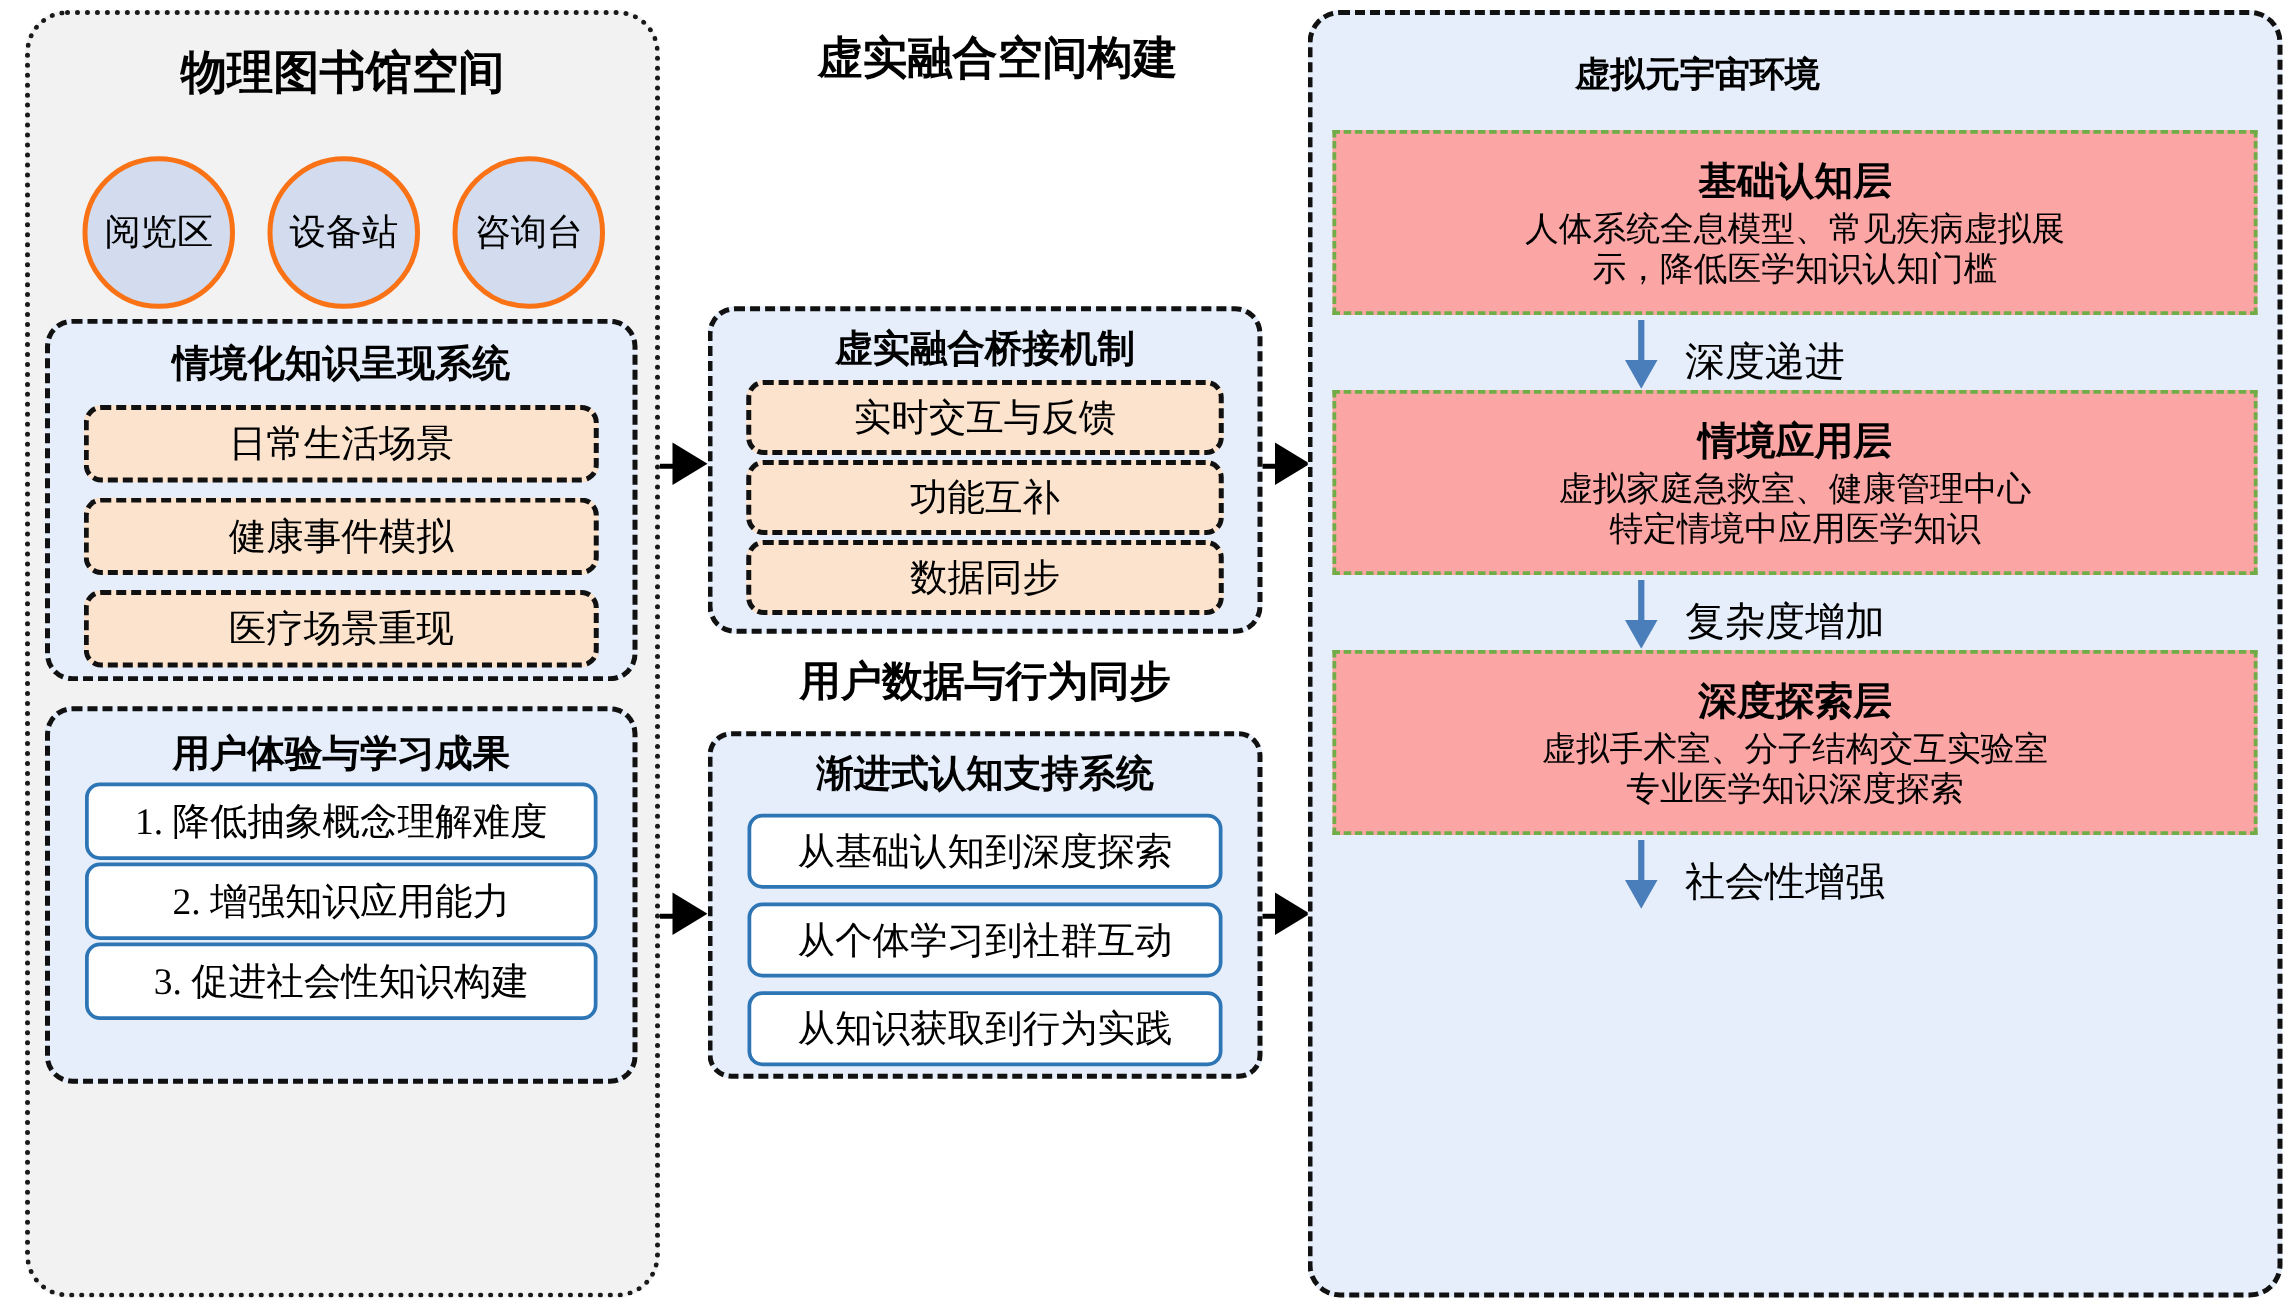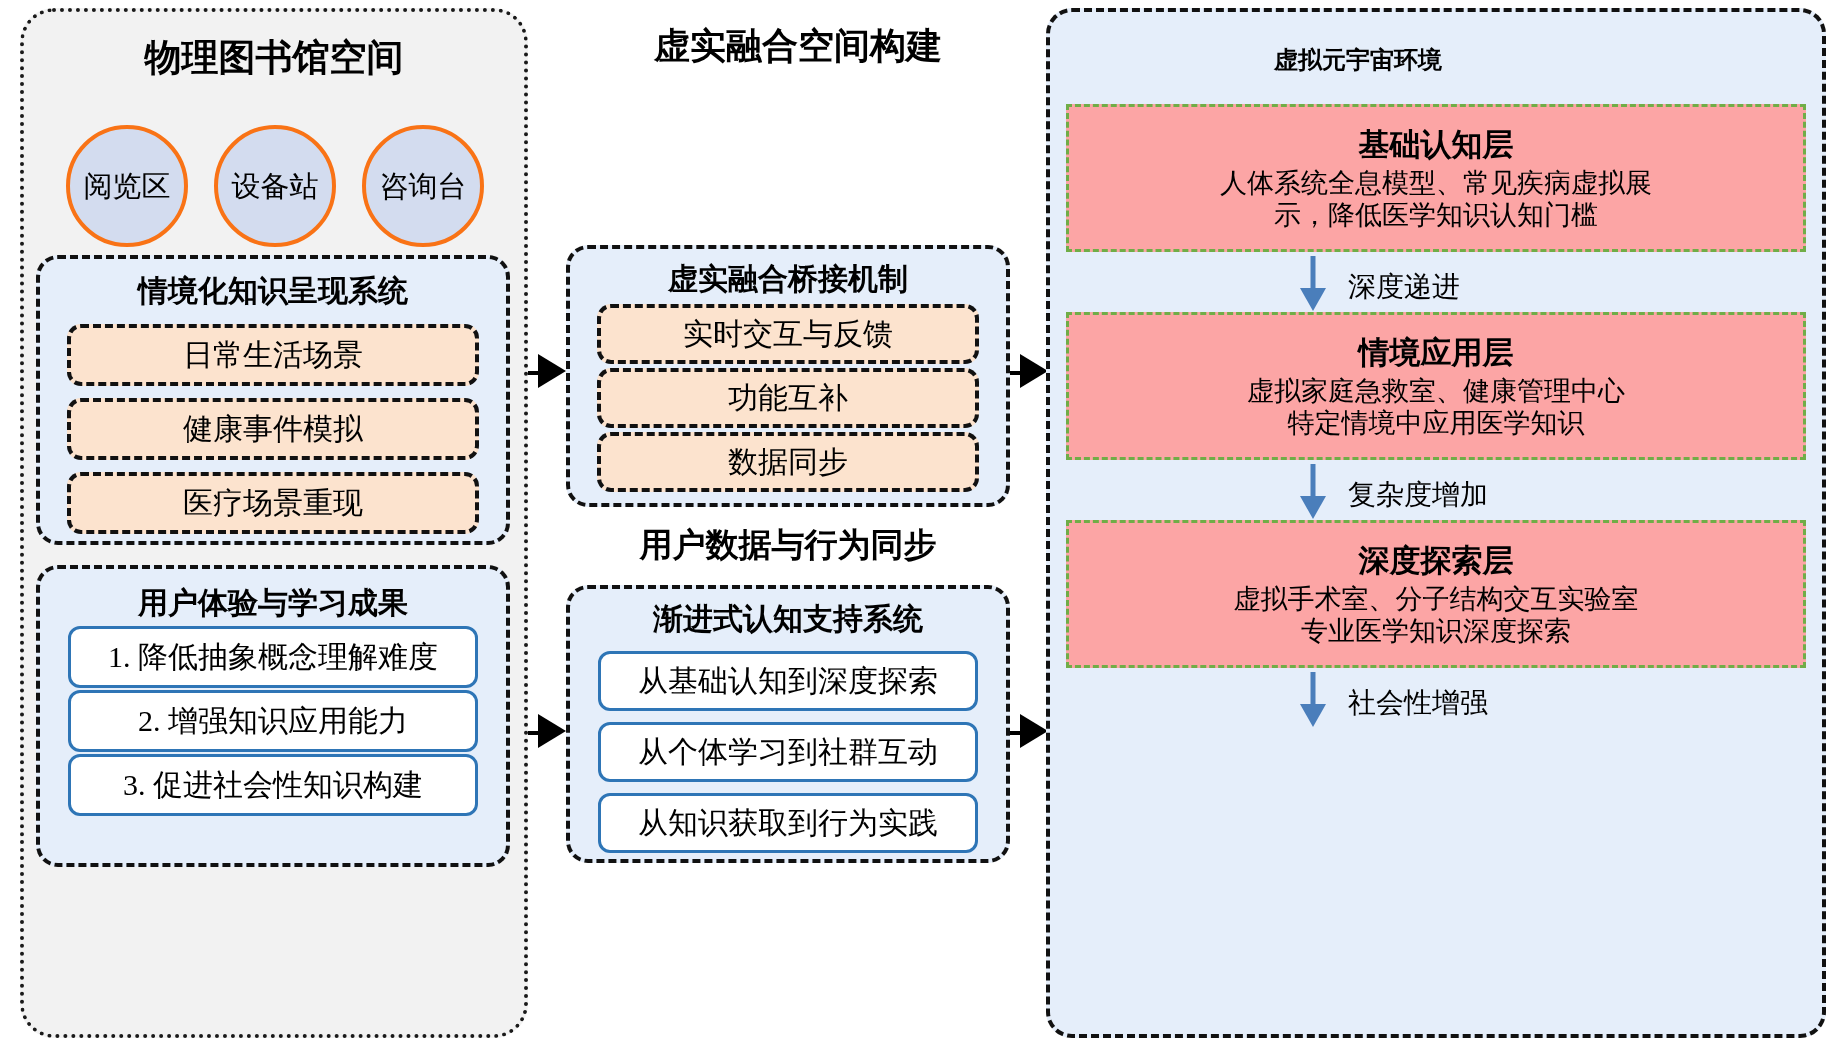--- a/index.html
+++ b/index.html
@@ -113,35 +113,35 @@
   }
   .box-bridge {
     left: 566px; top: 245px; width: 444px; height: 262px;
   }
   .sync-title {
     left: 566px; top: 521px; width: 444px; height: 48px;
     font-size: 33px; font-weight: bold;
     font-family: "Liberation Sans", "DejaVu Sans", sans-serif;
   }
   .box-progressive {
-    left: 566px; top: 585px; width: 444px; height: 278px;
+    left: 566px; top: 585px; width: 444px; height: 278px; border-radius: 19px;
   }
   .pill-mid-peach { width: 374px; height: 52px; }
   .pill-mid-blue  { width: 374px; height: 54px; }
 
   
   .panel-virtual {
     left: 1046px; top: 8px; width: 780px; height: 1030px;
     background: #e5eefa;
     border: 4px dashed #111111;
     border-radius: 26px;
   }
   .panel-virtual-title {
     left: 1046px; top: 36px; width: 624px; height: 48px;
-    font-size: 24px; font-weight: bold;
+    font-size: 28px; font-weight: bold;
     font-family: "Liberation Sans", "DejaVu Sans", sans-serif;
   }
   .layer {
     background: #fca5a5;
     border: 3px dashed #70ad47;
     left: 1066px;
     width: 740px;
   }
   .layer-title {
     font-family: "Liberation Sans", "DejaVu Sans", sans-serif;
@@ -161,21 +161,21 @@
     height: 100%; padding: 4px 14px;
     box-sizing: border-box;
   }
 
   
   .varrow { width: 46px; }
   .varrow svg { display: block; }
   .varrow-label {
     position: absolute;
     font-family: "Liberation Serif", serif;
-    font-size: 28px;
+    font-size: 32px;
     white-space: nowrap;
   }
 
   
   .tri {
     width: 0; height: 0;
     border-top: 17px solid transparent;
     border-bottom: 17px solid transparent;
     border-left: 28px solid #000000;
   }

